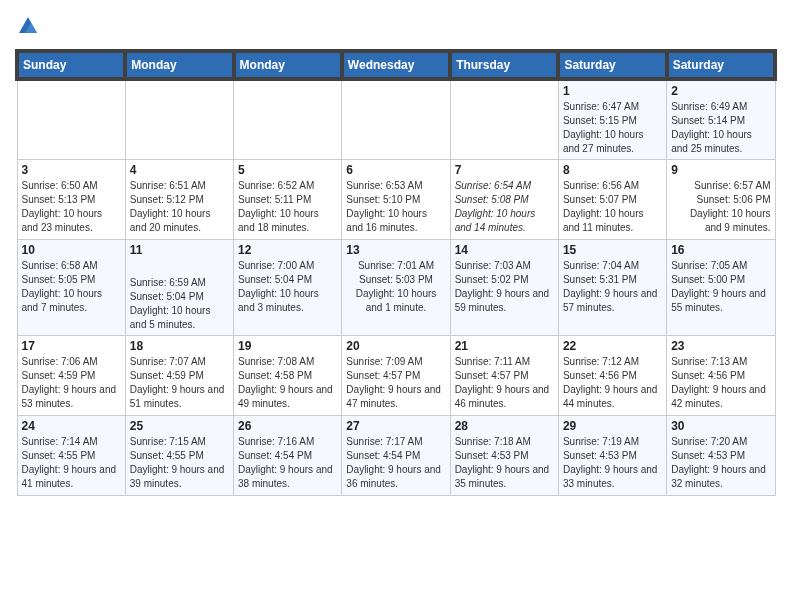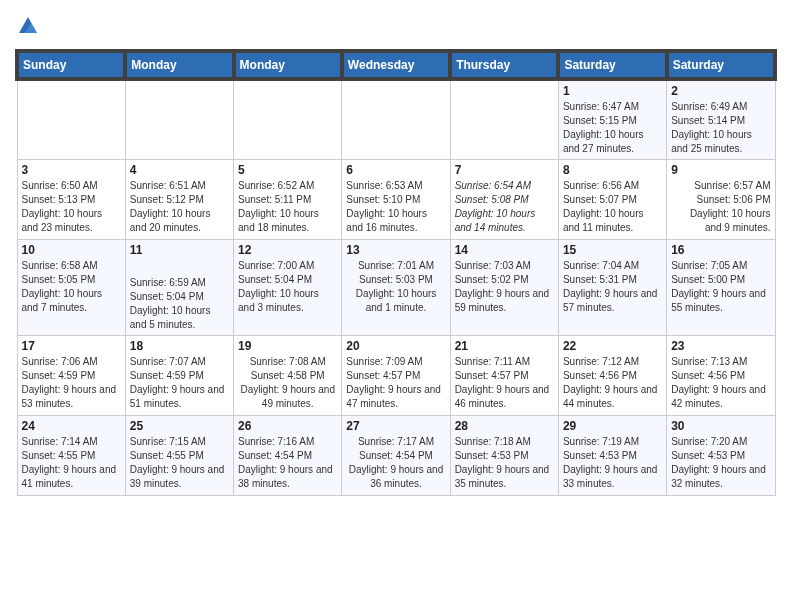--- a/index.html
+++ b/index.html
@@ -251,21 +251,21 @@
 Daylight: 9 hours and 53 minutes.</div>
           </td>
           <td>
             <span class="day-number">18</span>
             <div class="day-info" style="white-space: pre-line;">Sunrise: 7:07 AM
 Sunset: 4:59 PM
 Daylight: 9 hours and 51 minutes.</div>
           </td>
           <td>
             <span class="day-number">19</span>
-            <div class="day-info" style="white-space: pre-line; text-align: center;">Sunrise: 7:08 AM
+            <div class="day-info" style="white-space: pre-line;">Sunrise: 7:08 AM
 Sunset: 4:58 PM
 Daylight: 9 hours and 49 minutes.</div>
           </td>
           <td>
             <span class="day-number">20</span>
             <div class="day-info" style="white-space: pre-line;">Sunrise: 7:09 AM
 Sunset: 4:57 PM
 Daylight: 9 hours and 47 minutes.</div>
           </td>
           <td>
@@ -301,21 +301,21 @@
 Daylight: 9 hours and 39 minutes.</div>
           </td>
           <td>
             <span class="day-number">26</span>
             <div class="day-info" style="white-space: pre-line;">Sunrise: 7:16 AM
 Sunset: 4:54 PM
 Daylight: 9 hours and 38 minutes.</div>
           </td>
           <td>
             <span class="day-number">27</span>
-            <div class="day-info" style="white-space: pre-line; text-align: center;">Sunrise: 7:17 AM
+            <div class="day-info" style="white-space: pre-line;">Sunrise: 7:17 AM
 Sunset: 4:54 PM
 Daylight: 9 hours and 36 minutes.</div>
           </td>
           <td>
             <span class="day-number">28</span>
             <div class="day-info" style="white-space: pre-line;">Sunrise: 7:18 AM
 Sunset: 4:53 PM
 Daylight: 9 hours and 35 minutes.</div>
           </td>
           <td>

